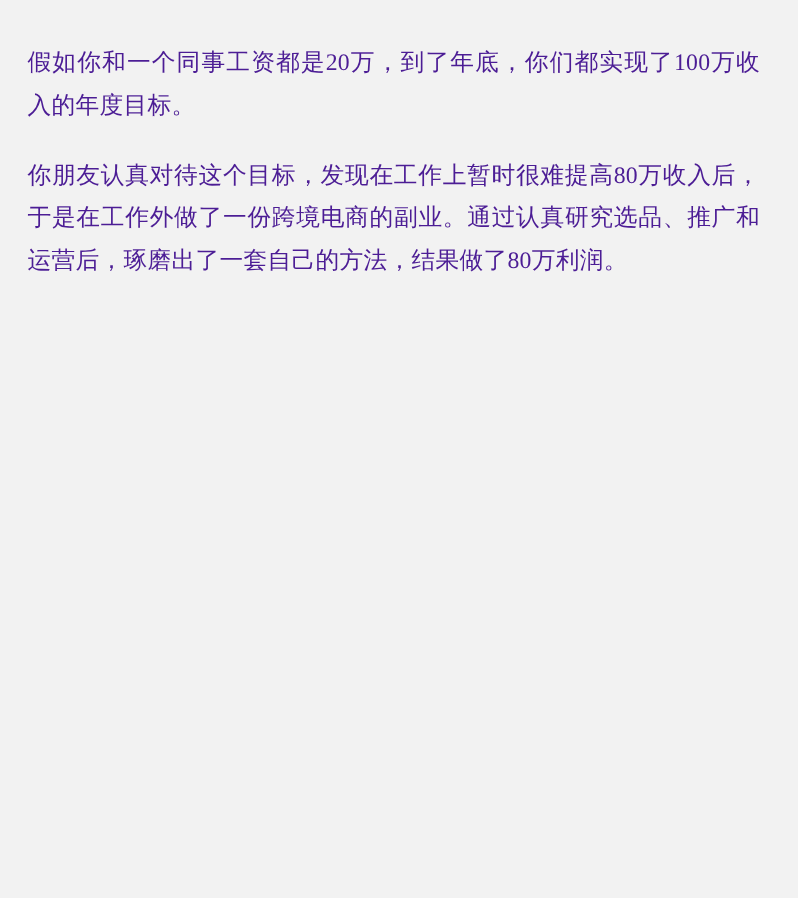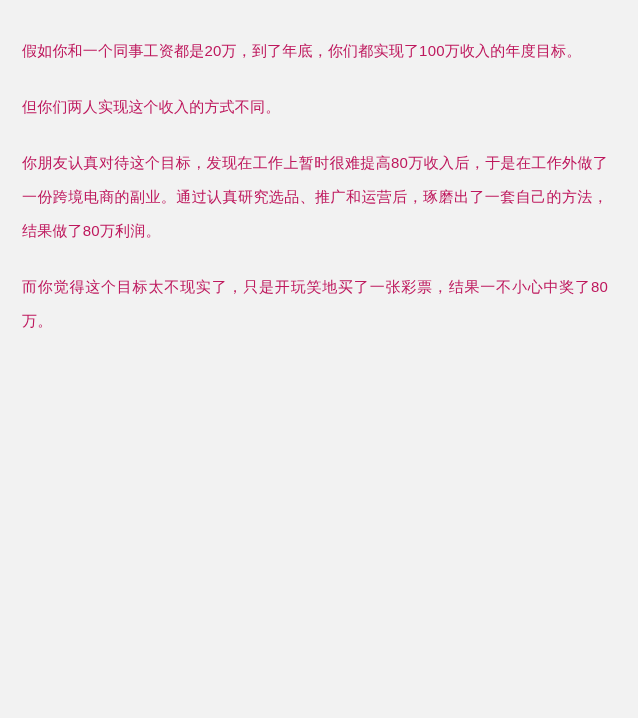--- a/index.html
+++ b/index.html
@@ -15,33 +15,32 @@
     overflow: hidden;
   }
   .article {
     box-sizing: border-box;
     width: 638px;
     height: 718px;
     padding: 34px 30px 10px 22px;
     background: #f2f2f2;
   }
   .para {
-    font-size: 15px;
+    font-size: 19px;
     line-height: 34px;
     letter-spacing: 0.2px;
-    color: #be185d;
+    color: #4c1d95;
     margin: 0 0 22px 0;
     text-align: justify;
     word-break: break-all;
+    font-family: Liberation Serif, serif;
   }
   .para:last-child {
     margin-bottom: 0;
   }
 </style>
 </head>
 <body>
 
 <div class="article">
   <p class="para">假如你和一个同事工资都是20万，到了年底，你们都实现了100万收入的年度目标。</p>
-  <p class="para">但你们两人实现这个收入的方式不同。</p>
   <p class="para">你朋友认真对待这个目标，发现在工作上暂时很难提高80万收入后，于是在工作外做了一份跨境电商的副业。通过认真研究选品、推广和运营后，琢磨出了一套自己的方法，结果做了80万利润。</p>
-  <p class="para">而你觉得这个目标太不现实了，只是开玩笑地买了一张彩票，结果一不小心中奖了80万。</p>
 </div>
 
 </body></html>

